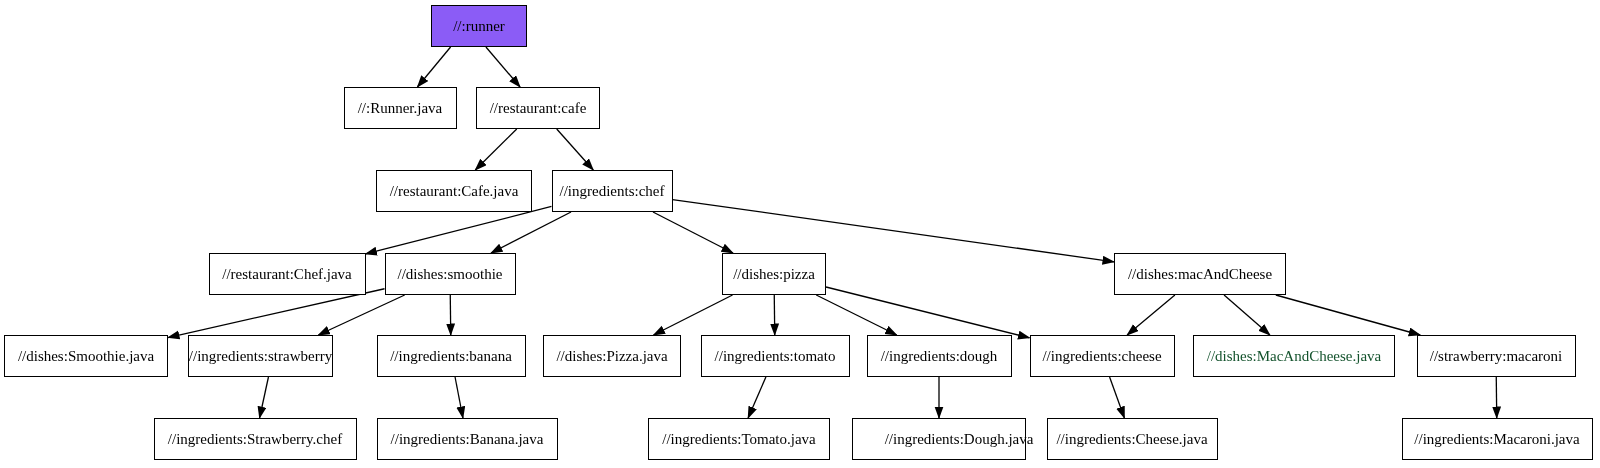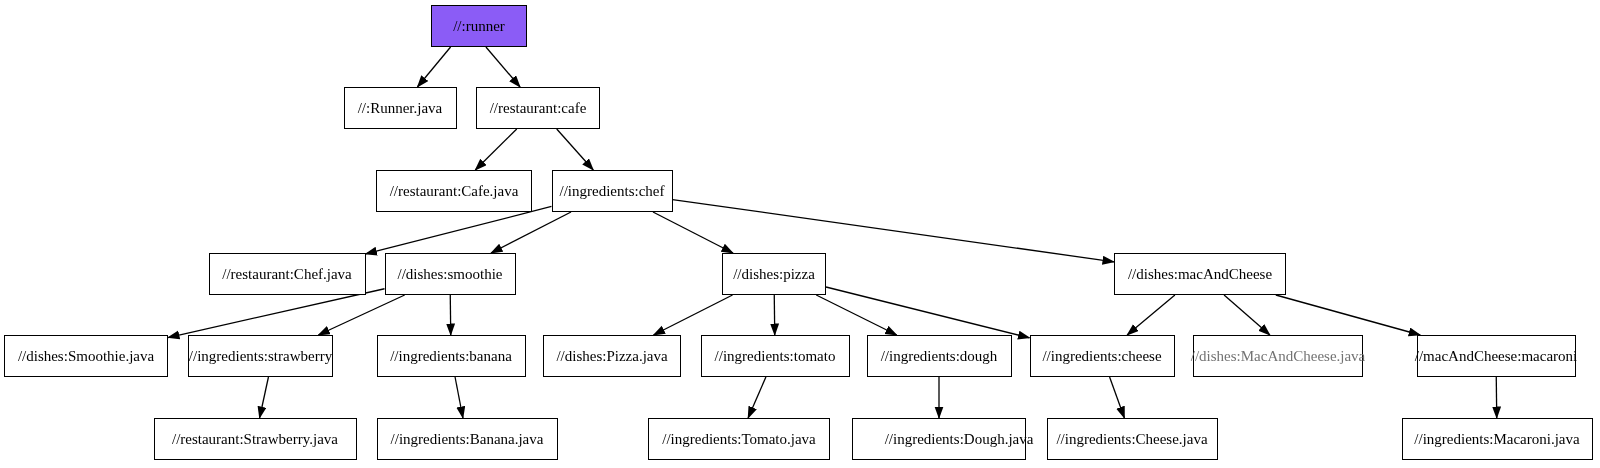--- a/index.html
+++ b/index.html
@@ -84,22 +84,22 @@
       <div class="graph-node" style="left: 384.5px; top: 253px; width: 131px; height: 42px; background: rgb(255, 255, 255); border-color: rgb(0, 0, 0); color: rgb(0, 0, 0);">//dishes:smoothie</div>
       <div class="graph-node" style="left: 722px; top: 253px; width: 104px; height: 42px; background: rgb(255, 255, 255); border-color: rgb(0, 0, 0); color: rgb(0, 0, 0);">//dishes:pizza</div>
       <div class="graph-node" style="left: 1114px; top: 253px; width: 172px; height: 42px; background: rgb(255, 255, 255); border-color: rgb(0, 0, 0); color: rgb(0, 0, 0);">//dishes:macAndCheese</div>
       <div class="graph-node" style="left: 4px; top: 335px; width: 164px; height: 42px; background: rgb(255, 255, 255); border-color: rgb(0, 0, 0); color: rgb(0, 0, 0);">//dishes:Smoothie.java</div>
       <div class="graph-node" style="left: 188px; top: 335px; width: 145px; height: 42px; background: rgb(255, 255, 255); border-color: rgb(0, 0, 0); color: rgb(0, 0, 0);">//ingredients:strawberry</div>
       <div class="graph-node" style="left: 376.5px; top: 335px; width: 149px; height: 42px; background: rgb(255, 255, 255); border-color: rgb(0, 0, 0); color: rgb(0, 0, 0);">//ingredients:banana</div>
       <div class="graph-node" style="left: 543px; top: 335px; width: 138px; height: 42px; background: rgb(255, 255, 255); border-color: rgb(0, 0, 0); color: rgb(0, 0, 0);">//dishes:Pizza.java</div>
       <div class="graph-node" style="left: 700.5px; top: 335px; width: 149px; height: 42px; background: rgb(255, 255, 255); border-color: rgb(0, 0, 0); color: rgb(0, 0, 0);">//ingredients:tomato</div>
       <div class="graph-node" style="left: 866.5px; top: 335px; width: 145px; height: 42px; background: rgb(255, 255, 255); border-color: rgb(0, 0, 0); color: rgb(0, 0, 0);">//ingredients:dough</div>
       <div class="graph-node" style="left: 1029.5px; top: 335px; width: 145px; height: 42px; background: rgb(255, 255, 255); border-color: rgb(0, 0, 0); color: rgb(0, 0, 0);">//ingredients:cheese</div>
-      <div class="graph-node" style="left: 1193px; top: 335px; width: 170px; height: 42px; background: rgb(255, 255, 255); border-color: rgb(0, 0, 0); color: #737373;">//dishes:MacAndCheese.java</div>
-      <div class="graph-node" style="left: 1416.5px; top: 335px; width: 159px; height: 42px; background: rgb(255, 255, 255); border-color: rgb(0, 0, 0); color: rgb(0, 0, 0);">//macAndCheese:macaroni</div>
-      <div class="graph-node" style="left: 153.5px; top: 418px; width: 203px; height: 42px; background: rgb(255, 255, 255); border-color: rgb(0, 0, 0); color: rgb(0, 0, 0);">//restaurant:Strawberry.java</div>
+      <div class="graph-node" style="left: 1193px; top: 335px; width: 202px; height: 42px; background: rgb(255, 255, 255); border-color: rgb(0, 0, 0); color: #14532d;">//dishes:MacAndCheese.java</div>
+      <div class="graph-node" style="left: 1416.5px; top: 335px; width: 159px; height: 42px; background: rgb(255, 255, 255); border-color: rgb(0, 0, 0); color: rgb(0, 0, 0);">//strawberry:macaroni</div>
+      <div class="graph-node" style="left: 153.5px; top: 418px; width: 203px; height: 42px; background: rgb(255, 255, 255); border-color: rgb(0, 0, 0); color: rgb(0, 0, 0);">//ingredients:Strawberry.chef</div>
       <div class="graph-node" style="left: 376.5px; top: 418px; width: 181px; height: 42px; background: rgb(255, 255, 255); border-color: rgb(0, 0, 0); color: rgb(0, 0, 0);">//ingredients:Banana.java</div>
       <div class="graph-node" style="left: 648px; top: 418px; width: 182px; height: 42px; background: rgb(255, 255, 255); border-color: rgb(0, 0, 0); color: rgb(0, 0, 0);">//ingredients:Tomato.java</div>
       <div class="graph-node" style="left: 852px; top: 418px; width: 174px; height: 42px; background: rgb(255, 255, 255); border-color: rgb(0, 0, 0); color: rgb(0, 0, 0); padding-left: 40px;">//ingredients:Dough.java</div>
       <div class="graph-node" style="left: 1046.5px; top: 418px; width: 171px; height: 42px; background: rgb(255, 255, 255); border-color: rgb(0, 0, 0); color: rgb(0, 0, 0);">//ingredients:Cheese.java</div>
       <div class="graph-node" style="left: 1401.5px; top: 418px; width: 191px; height: 42px; background: rgb(255, 255, 255); border-color: rgb(0, 0, 0); color: rgb(0, 0, 0);">//ingredients:Macaroni.java</div>
     </div>
 </div>
 
 </body></html>

